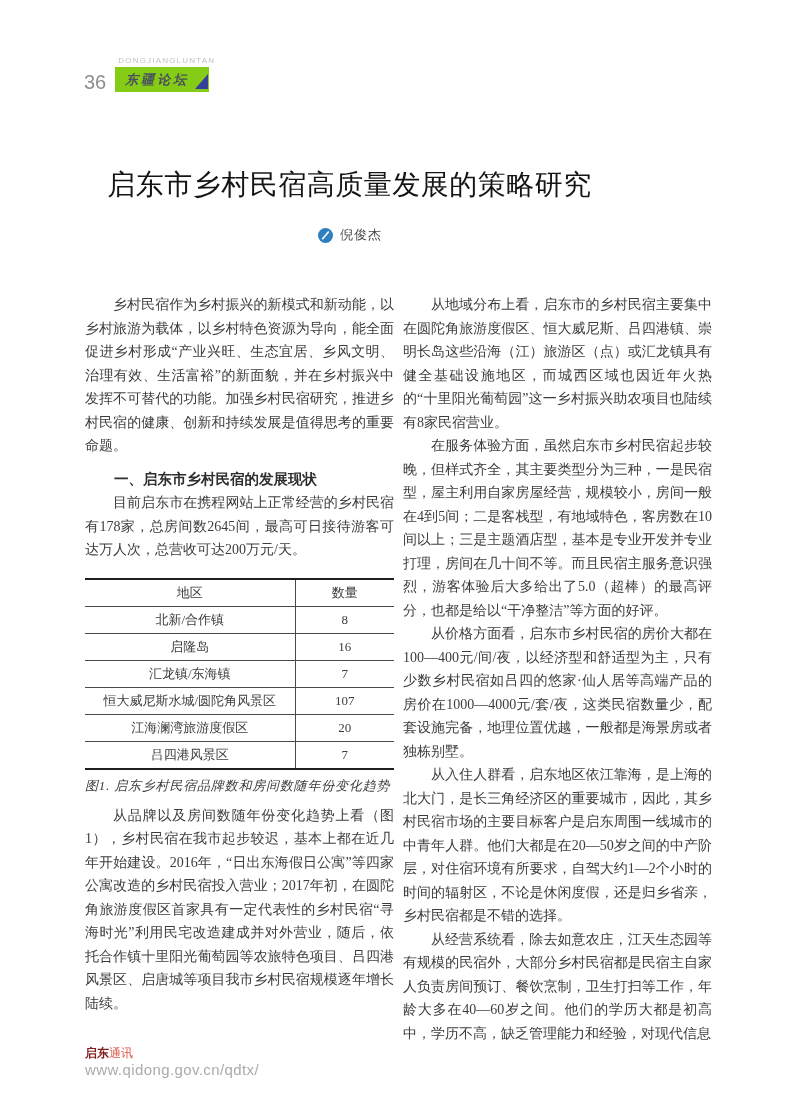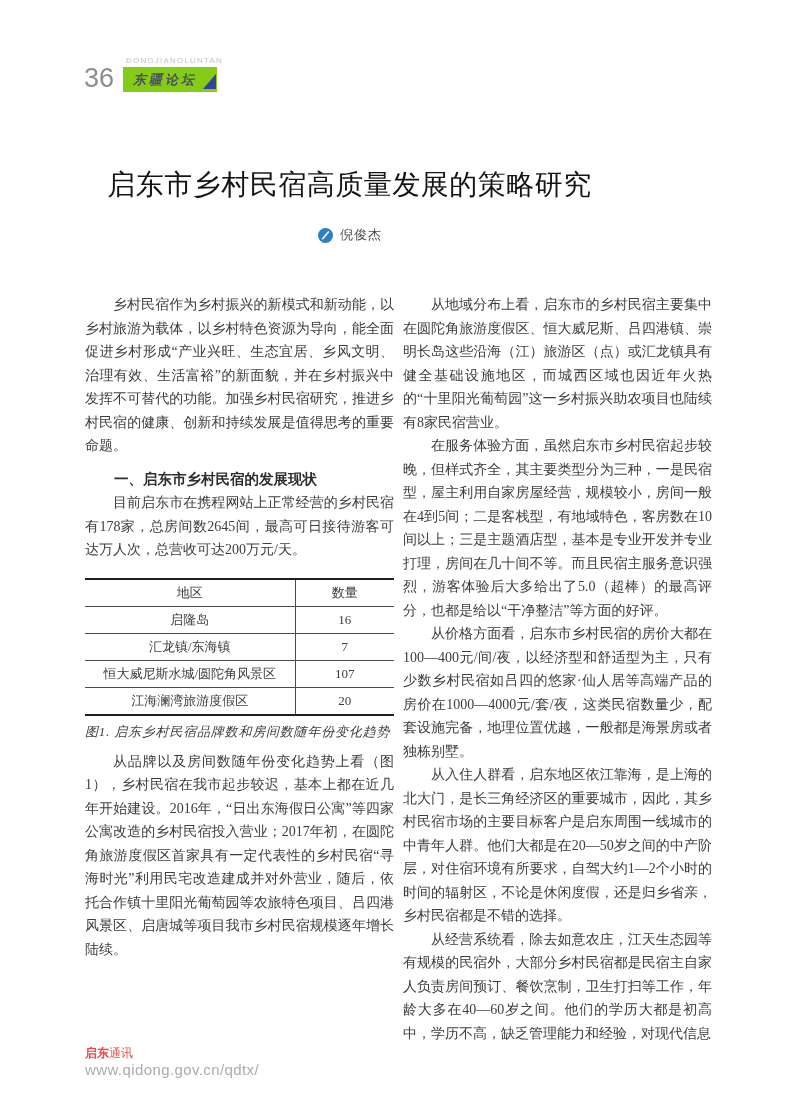--- a/index.html
+++ b/index.html
@@ -11,21 +11,21 @@
     overflow: hidden;
   }
 
   
   .page-header {
     position: absolute; left: 84px; top: 56px;
     display: flex; align-items: flex-end; gap: 9px;
   }
   .page-number {
     font-family: "Liberation Sans", sans-serif;
-    font-size: 27px; color: #8e8e8e; line-height: 1;
+    font-size: 20px; color: #8e8e8e; line-height: 1;
   }
   .brand { position: relative; }
   .brand-smallcaps {
     font-family: "Liberation Sans", sans-serif;
     font-size: 8px; color: #c2c2c2; letter-spacing: 1.2px;
     margin-left: 3px; margin-bottom: 2px;
   }
   .brand-box {
     position: relative;
     width: 94px; height: 25px; background: #84cc16;
@@ -103,21 +103,21 @@
     text-align: justify;
   }
   .after-caption { margin-top: 9px; }
 
   
   .page-footer { position: absolute; left: 85px; top: 1046px; }
   .footer-brand {
     font-size: 12px; line-height: 14px;
     font-family: "Liberation Sans", sans-serif;
   }
-  .footer-brand .b1 { color: #ef4444; font-weight: bold; }
+  .footer-brand .b1 { color: #7f1d1d; font-weight: bold; }
   .footer-brand .b2 { color: #e0544a; }
   .footer-url {
     font-family: "Liberation Sans", sans-serif;
     font-size: 15px; color: #ababab; letter-spacing: 0.4px;
     margin-top: 1px;
   }
 </style>
 </head>
 <body>
 
@@ -153,34 +153,42 @@
 
     <table class="region-table">
       <thead>
         <tr>
           <th>地区</th>
           <th>数量</th>
         </tr>
       </thead>
       <tbody>
           <tr>
+            <td>北新/合作镇</td>
+            <td>8</td>
+          </tr>
+          <tr>
             <td>启隆岛</td>
             <td>16</td>
           </tr>
           <tr>
             <td>汇龙镇/东海镇</td>
             <td>7</td>
           </tr>
           <tr>
             <td>恒大威尼斯水城/圆陀角风景区</td>
             <td>107</td>
           </tr>
           <tr>
             <td>江海澜湾旅游度假区</td>
             <td>20</td>
+          </tr>
+          <tr>
+            <td>吕四港风景区</td>
+            <td>7</td>
           </tr>
         </tbody>
     </table>
 
     <div class="figure-caption">图1. 启东乡村民宿品牌数和房间数随年份变化趋势</div>
 
     <p class="para after-caption">从品牌以及房间数随年份变化趋势上看（图1），乡村民宿在我市起步较迟，基本上都在近几年开始建设。2016年，“日出东海假日公寓”等四家公寓改造的乡村民宿投入营业；2017年初，在圆陀角旅游度假区首家具有一定代表性的乡村民宿“寻海时光”利用民宅改造建成并对外营业，随后，依托合作镇十里阳光葡萄园等农旅特色项目、吕四港风景区、启唐城等项目我市乡村民宿规模逐年增长陆续。</p>
   </div>
 
   <div class="col">

